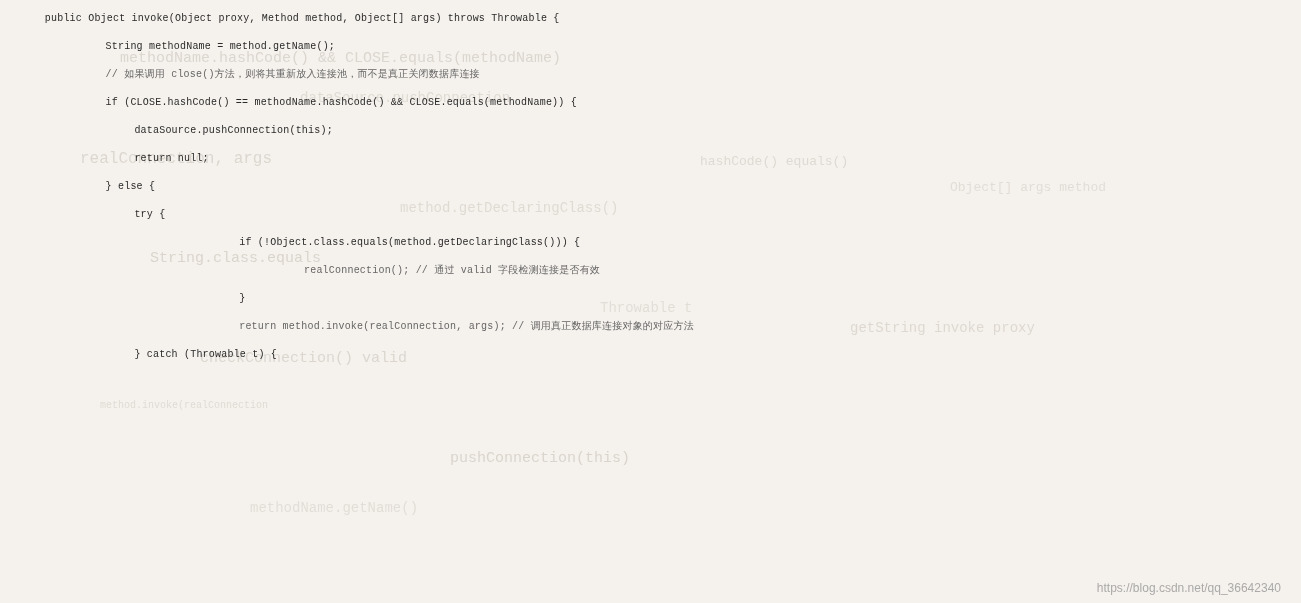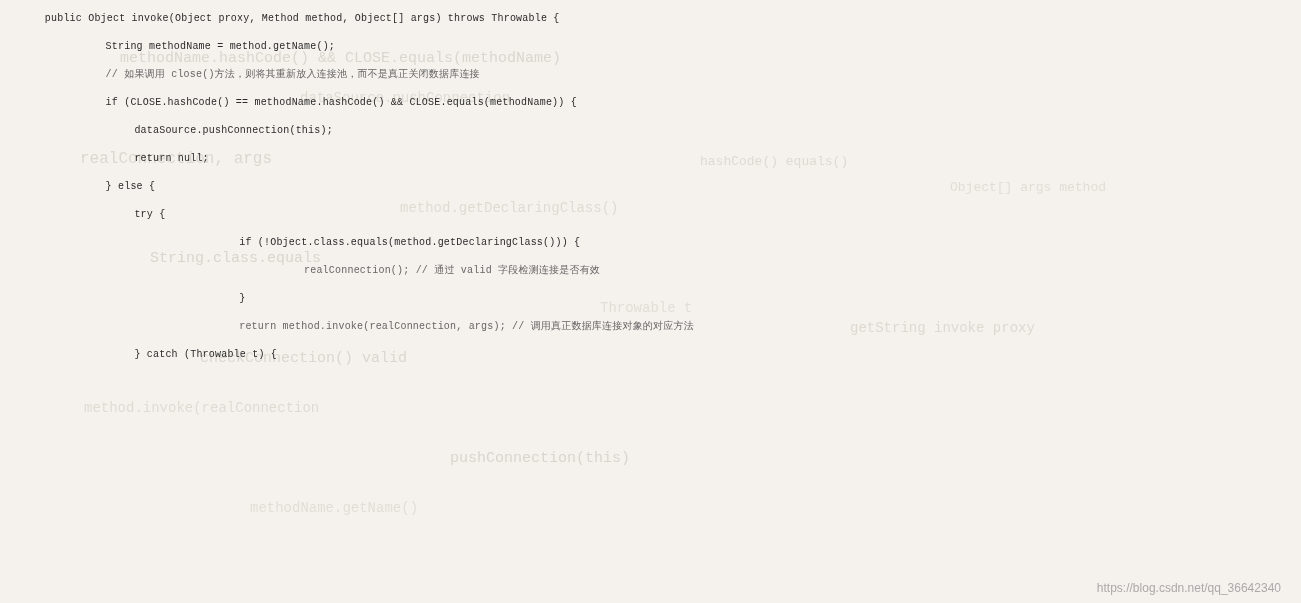--- a/index.html
+++ b/index.html
@@ -91,21 +91,21 @@
 <div class="code-container">
 
   <div class="watermark-bg">
     <span class="watermark-text" style="top: 50px; left: 120px; font-size: 15px; color: rgba(160,150,135,0.3);">methodName.hashCode() &amp;&amp; CLOSE.equals(methodName)</span>
     <span class="watermark-text" style="top: 90px; left: 300px; font-size: 14px; color: rgba(160,150,135,0.25);">dataSource.pushConnection</span>
     <span class="watermark-text" style="top: 150px; left: 80px; font-size: 16px; color: rgba(155,145,130,0.28);">realConnection, args</span>
     <span class="watermark-text" style="top: 200px; left: 400px; font-size: 14px; color: rgba(160,150,135,0.25);">method.getDeclaringClass()</span>
     <span class="watermark-text" style="top: 250px; left: 150px; font-size: 15px; color: rgba(155,145,130,0.3);">String.class.equals</span>
     <span class="watermark-text" style="top: 300px; left: 600px; font-size: 14px; color: rgba(160,150,135,0.22);">Throwable t</span>
     <span class="watermark-text" style="top: 350px; left: 200px; font-size: 15px; color: rgba(155,145,130,0.28);">checkConnection() valid</span>
-    <span class="watermark-text" style="top: 400px; left: 84px; font-size: 14px; color: rgba(160,150,135,0.25);">method.invoke(realConnection</span>
+    <span class="watermark-text" style="top: 400px; left: 100px; font-size: 10px; color: rgba(160,150,135,0.25);">method.invoke(realConnection</span>
     <span class="watermark-text" style="top: 450px; left: 450px; font-size: 15px; color: rgba(155,145,130,0.3);">pushConnection(this)</span>
     <span class="watermark-text" style="top: 500px; left: 250px; font-size: 14px; color: rgba(160,150,135,0.22);">methodName.getName()</span>
     <span class="watermark-text" style="top: 120px; left: 700px; font-size: 13px; color: rgba(155,145,130,0.25); margin-top: 34px;">hashCode() equals()</span>
     <span class="watermark-text" style="top: 320px; left: 850px; font-size: 14px; color: rgba(160,150,135,0.28);">getString invoke proxy</span>
     <span class="watermark-text" style="top: 180px; left: 950px; font-size: 13px; color: rgba(155,145,130,0.22);">Object[] args method</span>
   </div>
 
   <div class="code-block">
 
     <div class="code-line">

